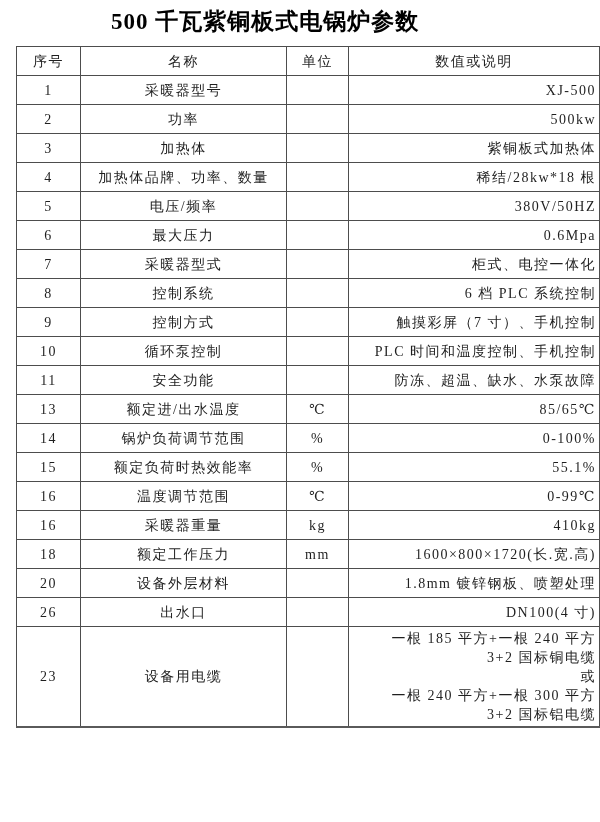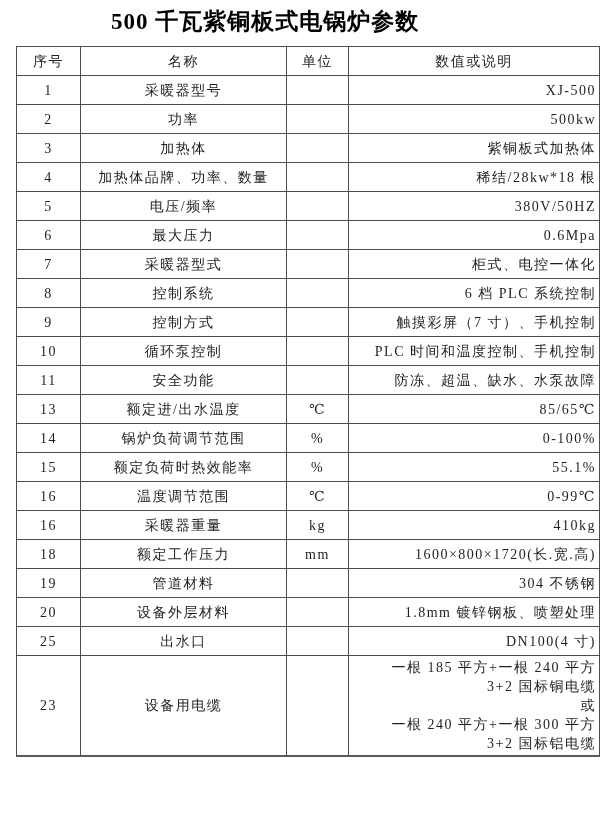--- a/index.html
+++ b/index.html
@@ -170,33 +170,27 @@
           <td class="col-unit">kg</td>
           <td class="col-value">410kg</td>
         </tr>
         <tr>
           <td class="col-no">18</td>
           <td class="col-name">额定工作压力</td>
           <td class="col-unit">mm</td>
           <td class="col-value">1600×800×1720(长.宽.高)</td>
         </tr>
         <tr>
-          <td class="col-no">19</td>
-          <td class="col-name">管道材料</td>
-          <td class="col-unit"></td>
-          <td class="col-value">304 不锈钢</td>
-        </tr>
-        <tr>
           <td class="col-no">20</td>
           <td class="col-name">设备外层材料</td>
           <td class="col-unit"></td>
           <td class="col-value">1.8mm 镀锌钢板、喷塑处理</td>
         </tr>
         <tr>
-          <td class="col-no">25</td>
+          <td class="col-no">26</td>
           <td class="col-name">出水口</td>
           <td class="col-unit"></td>
           <td class="col-value">DN100(4 寸)</td>
         </tr>
         <tr>
           <td class="col-no">23</td>
           <td class="col-name">设备用电缆</td>
           <td class="col-unit"></td>
           <td class="col-value">一根 185 平方+一根 240 平方
 3+2 国标铜电缆

